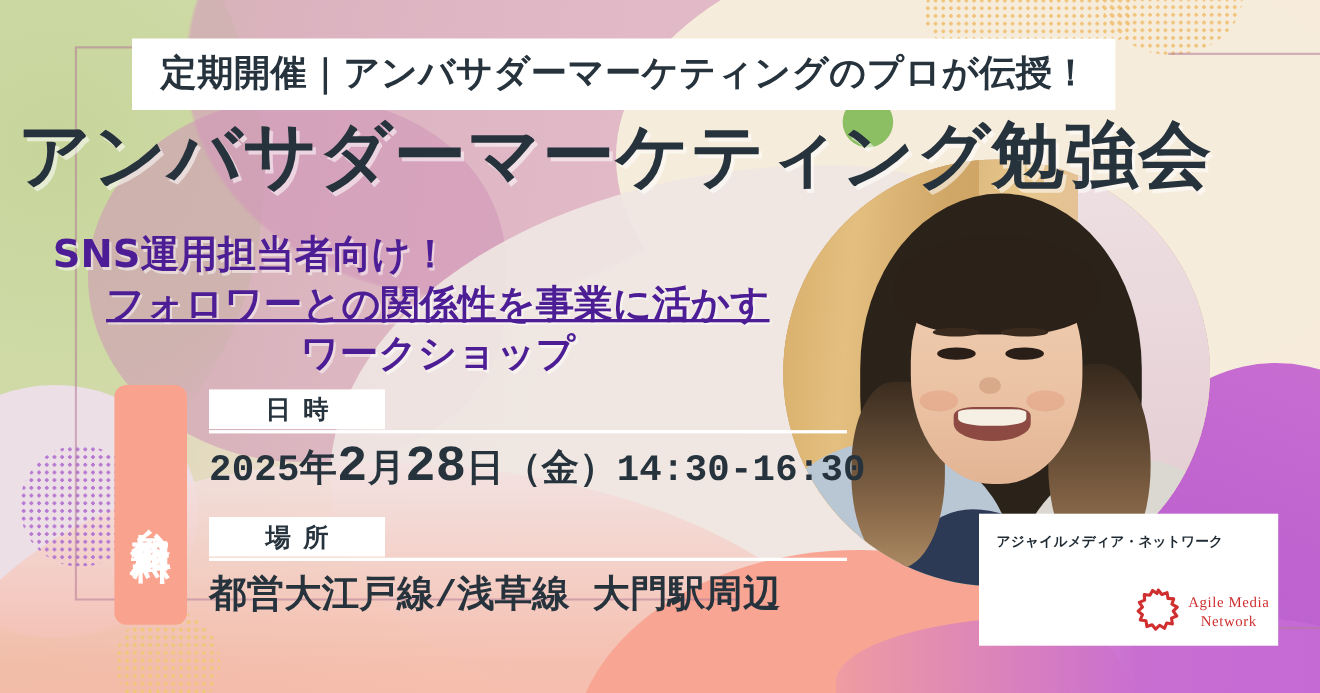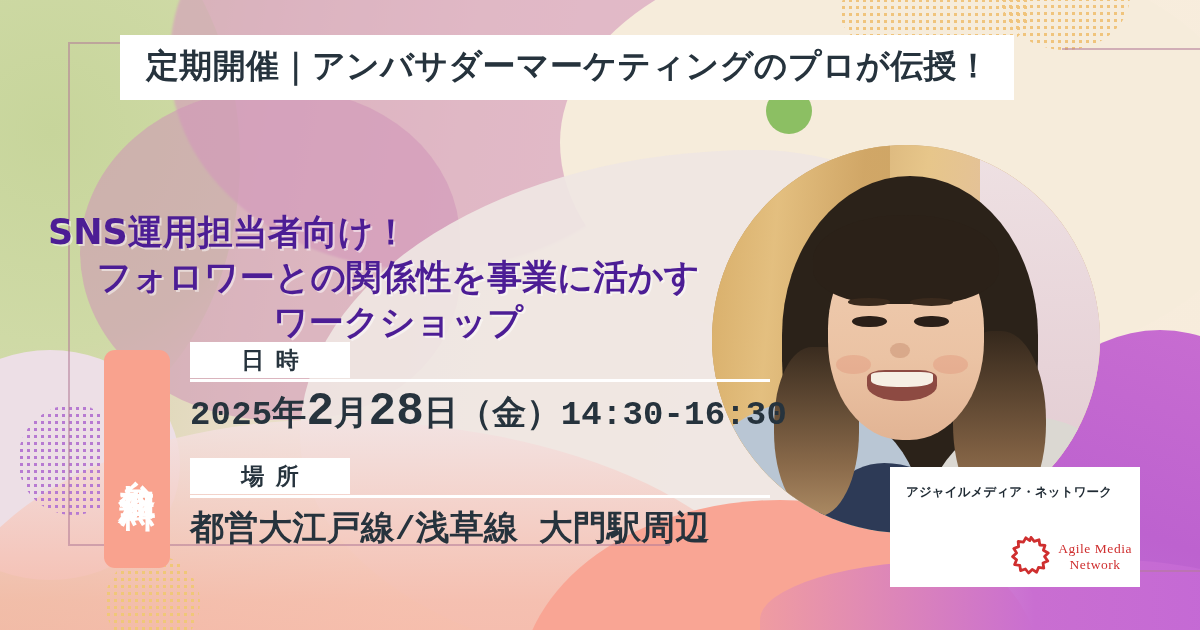--- a/index.html
+++ b/index.html
@@ -119,21 +119,21 @@
   
   .subtitle{
     position:absolute;left:48px;top:210px;
     z-index:6;width:700px;
     font-size:35px;font-weight:700;color:#4c1d95;
     line-height:1.28;
     font-family:"DejaVu Sans","Liberation Sans",sans-serif;
     text-shadow:2px 2px 0 rgba(255,255,255,.5);
   }
   .sub-l1{text-align:left;}
-  .sub-l2{text-align:center;}
+  .sub-l2{text-align:center;text-decoration:underline;}
   .sub-l3{text-align:center;}
 
   
   .free-badge{
     position:absolute;left:104px;top:350px;
     width:66px;height:218px;
     background:#f9a28e;border-radius:11px;
     display:flex;align-items:center;justify-content:center;
     z-index:7;
   }
@@ -142,21 +142,21 @@
     writing-mode:vertical-rl;text-orientation:upright;
     letter-spacing:.12em;line-height:1;
     font-family:"DejaVu Sans","Liberation Sans",sans-serif;
   }
 
   
   .info{position:absolute;left:190px;top:342px;width:580px;z-index:7;}
   .info-row{position:relative;margin-bottom:6px;}
   .info-label-wrap{
     position:relative;height:36px;
-    display:flex;align-items:stretch;
+    display:flex;align-items:stretch;margin-top:12px;
   }
   .info-label{
     background:#ffffff;
     min-width:160px;
     display:flex;align-items:center;justify-content:center;
     font-size:23px;font-weight:700;color:#26333d;
     letter-spacing:.5em;text-indent:.5em;
     font-family:"DejaVu Sans","Liberation Sans",sans-serif;
   }
   .info-underline{
@@ -198,21 +198,21 @@
   .ph-mouth{position:absolute;left:40%;top:58%;width:18%;height:8%;background:#8d4a42;border-radius:28% 28% 54% 54%;overflow:hidden;}
   .ph-teeth{position:absolute;left:6%;top:6%;width:88%;height:48%;background:#f6efe4;border-radius:20% 20% 42% 42%;}
   .ph-cheek{position:absolute;width:9%;height:5%;background:rgba(224,140,116,.35);border-radius:50%;top:54%;}
   .ph-cheek.l{left:32%;}
   .ph-cheek.r{left:57%;}
   .ph-nose{position:absolute;left:46%;top:51%;width:5%;height:4%;background:rgba(190,130,100,.4);border-radius:50%;}
 
   
   .speaker-card{
     position:absolute;left:890px;top:467px;
-    width:250px;height:120px;
+    width:272px;height:120px;
     background:#ffffff;z-index:8;
     padding:16px 0 0 16px;box-sizing:border-box;
   }
   .sp-company{
     font-size:12.5px;font-weight:700;color:#1f2a33;line-height:1.42;
     letter-spacing:.01em;white-space:nowrap;
     font-family:"DejaVu Sans","Liberation Sans",sans-serif;
   }
   .sp-name{
     margin-top:11px;
@@ -277,20 +277,21 @@
     <div class="ph-cheek r"></div>
     <div class="ph-mouth">
       <div class="ph-teeth"></div>
     </div>
   </div>
 
   <div class="kicker">
     <span class="kicker-text">定期開催｜アンバサダーマーケティングのプロが伝授！</span>
   </div>
 
+  <div class="main-title">アンバサダーマーケティング勉強会</div>
 
   <div class="subtitle">
     <div class="sub-l1">SNS運用担当者向け！</div>
     <div class="sub-l2">フォロワーとの関係性を事業に活かす</div>
     <div class="sub-l3">ワークショップ</div>
   </div>
 
   <div class="free-badge">
     <span class="free-badge-text">参加無料</span>
   </div>

